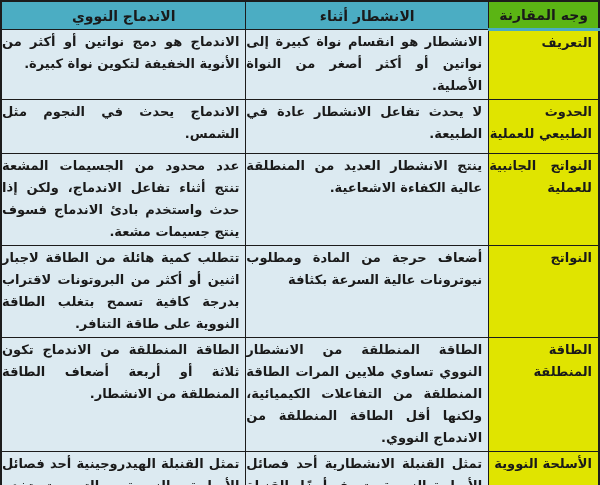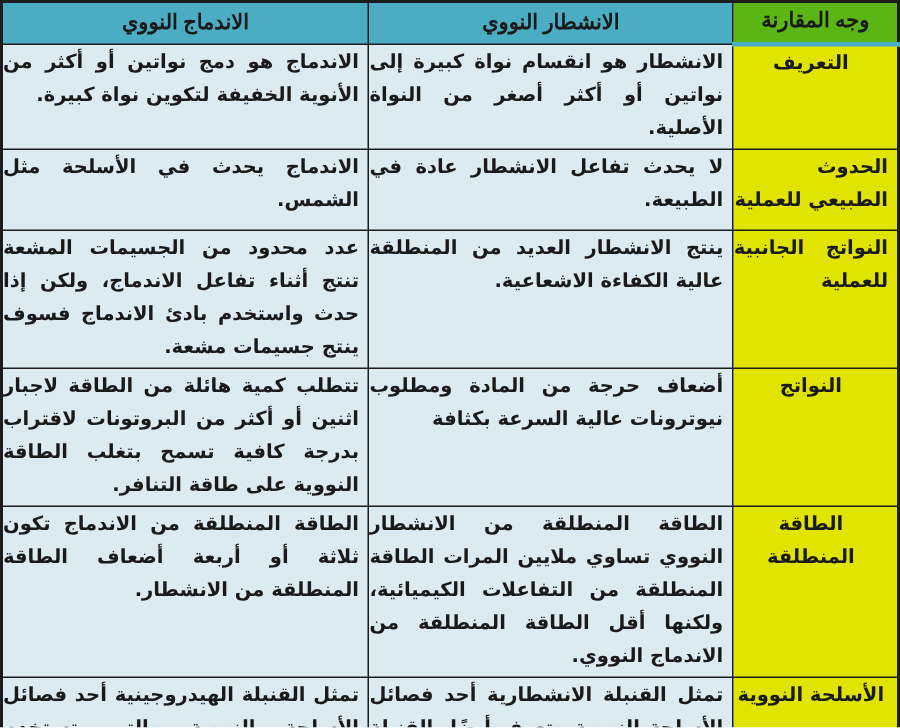--- a/index.html
+++ b/index.html
@@ -42,29 +42,28 @@
   tr.r4 { height: 74px; }
   tr.r5 { height: 99px; }
   tr.r6 { height: 106px; }
 
   th.head {
     background: var(--teal);
     text-align: center;
     vertical-align: middle;
     font-size: 14px;
     padding: 2px 4px;
-    font-family: Liberation Serif, serif;
   }
   th.head-compare {
     background: var(--green);
     border-bottom: 3px solid var(--teal);
   }
   td.aspect {
     background: var(--yellow);
-    text-align: center;
+    text-align: right;
     font-size: 13px;
   }
   td.aspect.justify {
     text-align: justify;
     text-align-last: auto;
     margin-left: 12px;
   }
   td.body {
     background: var(--cellbg);
     text-align: justify;
@@ -76,34 +75,34 @@
 <div class="page">
   <table class="compare">
     <colgroup>
       <col class="c-aspect">
       <col class="c-fission">
       <col class="c-fusion">
     </colgroup>
     <tbody>
       <tr class="r0">
         <th class="head head-compare">وجه المقارنة</th>
-        <th class="head">الانشطار النووي</th>
+        <th class="head">الانشطار أثناء</th>
         <th class="head">الاندماج النووي</th>
       </tr>
 
       <tr class="r1">
         <td class="aspect">التعريف</td>
         <td class="body">الانشطار هو انقسام نواة كبيرة إلى نواتين أو أكثر أصغر من النواة الأصلية.</td>
         <td class="body">الاندماج هو دمج نواتين أو أكثر من الأنوية الخفيفة لتكوين نواة كبيرة.</td>
       </tr>
 
       <tr class="r2">
         <td class="aspect justify">الحدوث الطبيعي للعملية</td>
         <td class="body">لا يحدث تفاعل الانشطار عادة في الطبيعة.</td>
-        <td class="body">الاندماج يحدث في الأسلحة مثل الشمس.</td>
+        <td class="body">الاندماج يحدث في النجوم مثل الشمس.</td>
       </tr>
 
       <tr class="r3">
         <td class="aspect justify">النواتج الجانبية للعملية</td>
         <td class="body">ينتج الانشطار العديد من المنطلقة عالية الكفاءة الاشعاعية.</td>
         <td class="body">عدد محدود من الجسيمات المشعة تنتج أثناء تفاعل الاندماج، ولكن إذا حدث واستخدم بادئ الاندماج فسوف ينتج جسيمات مشعة.</td>
       </tr>
 
       <tr class="r4">
         <td class="aspect">النواتج</td>

